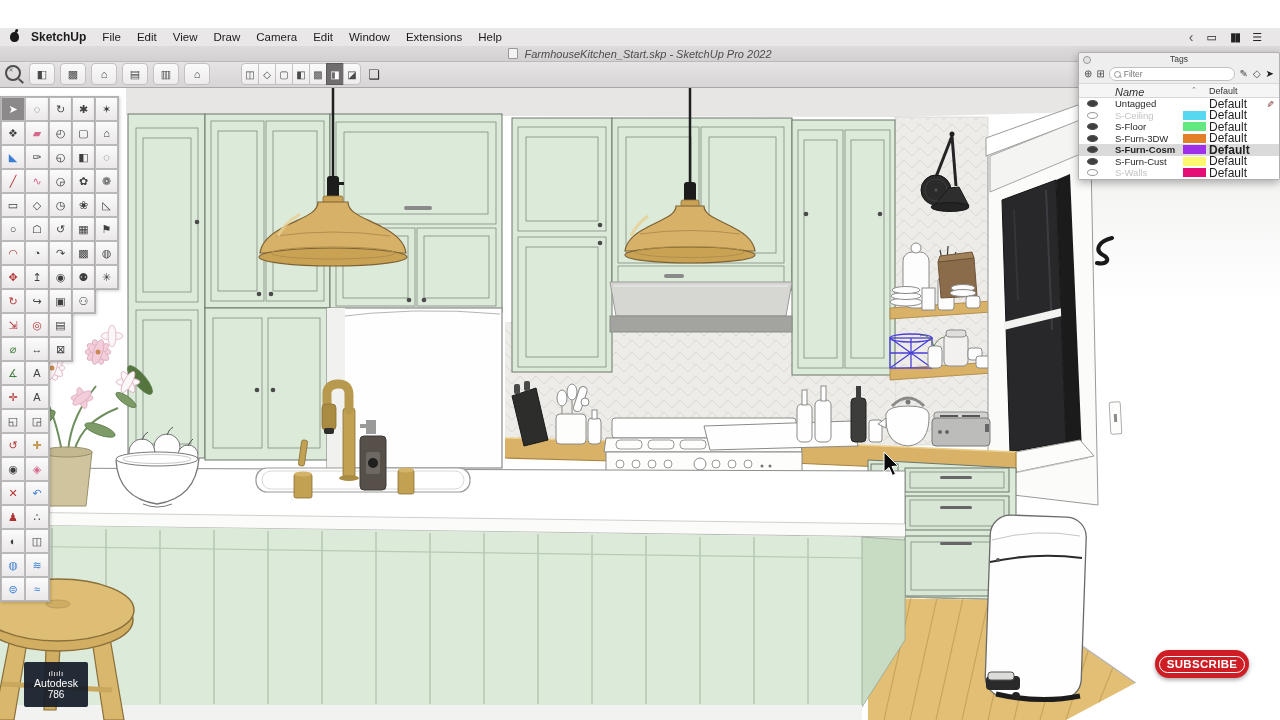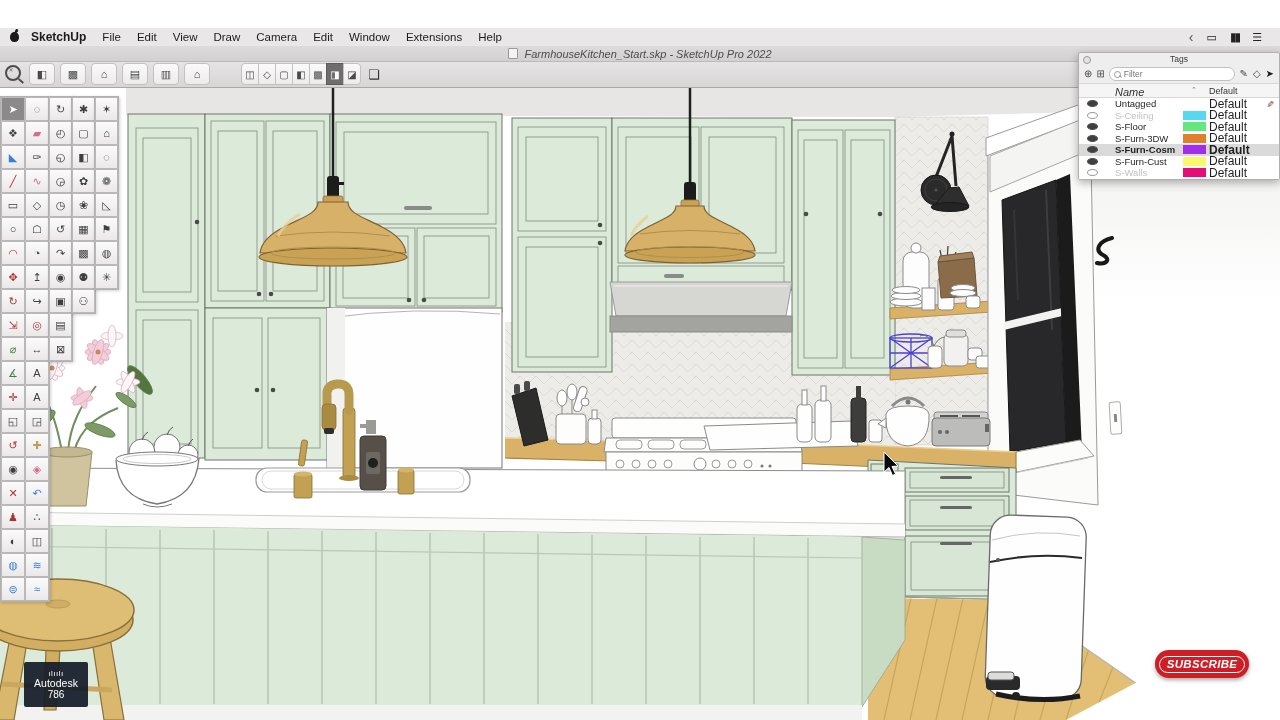--- a/index.html
+++ b/index.html
@@ -76,21 +76,21 @@
   .tag-dashes{position:absolute;left:130px;font-size:12px;color:#1f1f1f;}
   .row-pencil{position:absolute;right:5px;font-size:9px;color:#7c2f2f;transform:rotate(90deg);}
   
   .watermark{position:absolute;left:24px;top:662px;width:64px;height:45px;background:rgba(20,28,42,.93);
     border-radius:2px;color:#fff;display:flex;flex-direction:column;align-items:center;justify-content:center;z-index:25;}
   .watermark .wm-logo{font-size:8px;line-height:7px;letter-spacing:.5px;}
   .watermark .wm-brand{font-size:10.5px;line-height:12px;}
   .watermark .wm-num{font-size:10px;line-height:11px;}
   .subscribe{position:absolute;left:1155px;top:650px;width:94px;height:28px;background:#ce1d24;border-radius:14px;
     display:flex;align-items:center;justify-content:center;box-shadow:0 2px 4px rgba(0,0,0,.35);z-index:25;cursor:pointer;}
-  .sub-inner{border:1.5px solid #fff;border-radius:9px;padding:1.5px 7px;color:#fff;font-weight:bold;font-size:11.5px;letter-spacing:.3px;font-style:italic;}
+  .sub-inner{border:1.5px solid #fff;border-radius:9px;padding:1.5px 7px;color:#fff;font-weight:bold;font-size:11.5px;letter-spacing:.3px;}
   .scene-svg{position:absolute;left:0;top:0;z-index:1;}
 </style>
 </head>
 <body>
 
 <div class="screen">
 
   <svg class="scene-svg" width="1280" height="720" viewBox="0 0 1280 720">
     <defs>
       <pattern id="herr" width="16" height="12" patternUnits="userSpaceOnUse">

